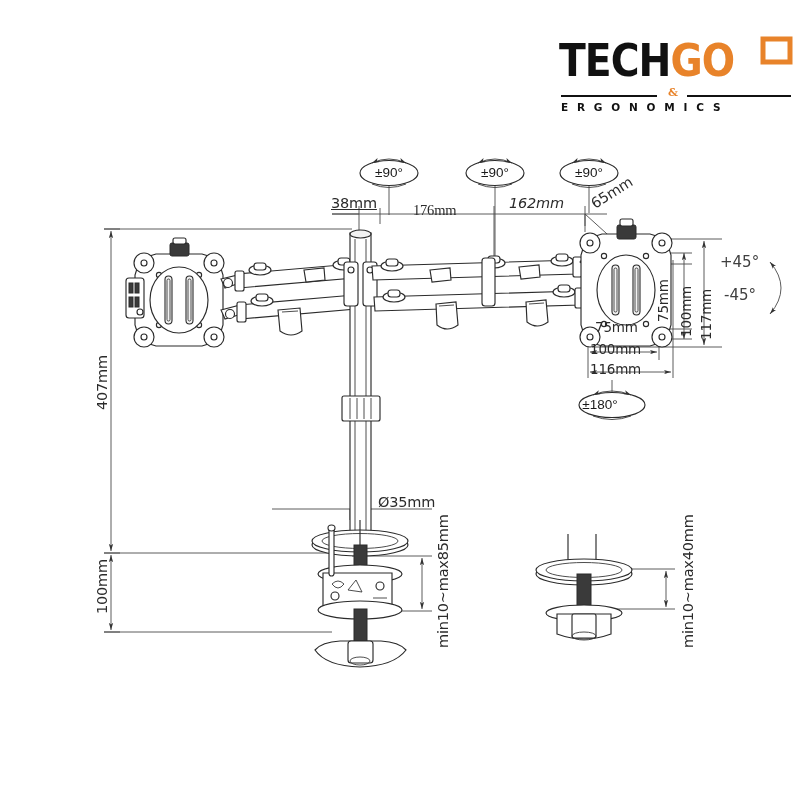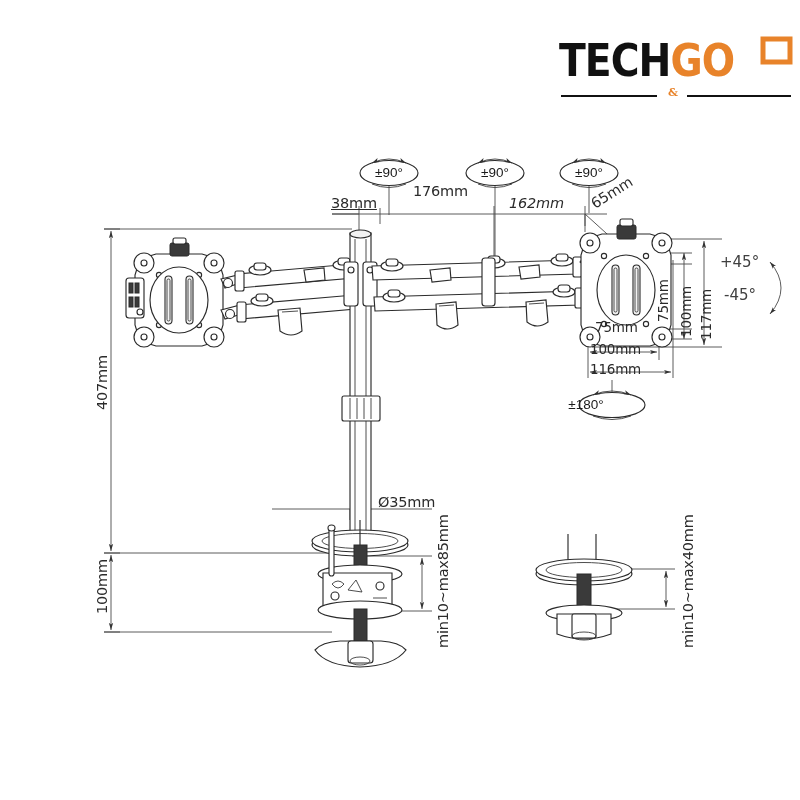--- a/index.html
+++ b/index.html
@@ -125,20 +125,21 @@
 <div id="sheet">
 
   <div id="logo-block">
     <div id="logo-wordmark">
       <span id="logo-tech">TECH</span><span id="logo-go">GO</span>
     </div>
     <div id="logo-sub-wrap">
       <div id="logo-rule-left"></div>
       <div id="logo-rule-right"></div>
       <div id="logo-amp">&amp;</div>
+      <div id="logo-sub">ERGONOMICS</div>
     </div>
 
     <svg class="layer" style="position:absolute;left:0;top:0;width:235px;height:78px;overflow:visible">
       <rect x="204" y="3" width="27" height="23" fill="none" stroke="#E8832A" stroke-width="5"></rect>
     </svg>
   </div>
 
   <svg class="layer" viewBox="0 0 800 800">
     <defs>
       <style>
@@ -470,24 +471,24 @@
       <path class="fillW" d="M525,614 L525,634 Q552,644 579,634 L579,614 Z"></path>
       <rect class="fillW" x="540" y="614" width="24" height="24" rx="2"></rect>
       <ellipse class="lnT" cx="552" cy="636" rx="12" ry="4"></ellipse>
     </g>
 
   </svg>
 
   <div class="badge-text" style="left:331px; top:165px; width:52px;">±90°</div>
   <div class="badge-text" style="left:437px; top:165px; width:52px;">±90°</div>
   <div class="badge-text" style="left:531px; top:165px; width:52px;">±90°</div>
-  <div class="badge-text" style="left:535px; top:397px; width:38px;">±180°</div>
+  <div class="badge-text" style="left:549px; top:397px; width:38px;">±180°</div>
 
   <div class="dim" style="left:299px; top:195px;text-decoration:underline;">38mm</div>
-  <div class="dim" style="left:381px; top:183px;">176mm</div>
+  <div class="dim" style="left:381px; top:202px;font-family:Liberation Serif, serif;">176mm</div>
   <div class="dim" style="left:477px; top:195px;font-style:italic;">162mm</div>
   <div class="dim rotdn" style="left:556px; top:198px;">65mm</div>
 
   <div class="dim rot90" style="left:62px; top:410px;">407mm</div>
   <div class="dim rot90" style="left:62px; top:614px;">100mm</div>
 
   <div class="dim" style="left:346px; top:494px;">Ø35mm</div>
 
   <div class="dim rot90" style="left:403px; top:648px;">min10~max85mm</div>
   <div class="dim rot90" style="left:648px; top:648px;">min10~max40mm</div>

